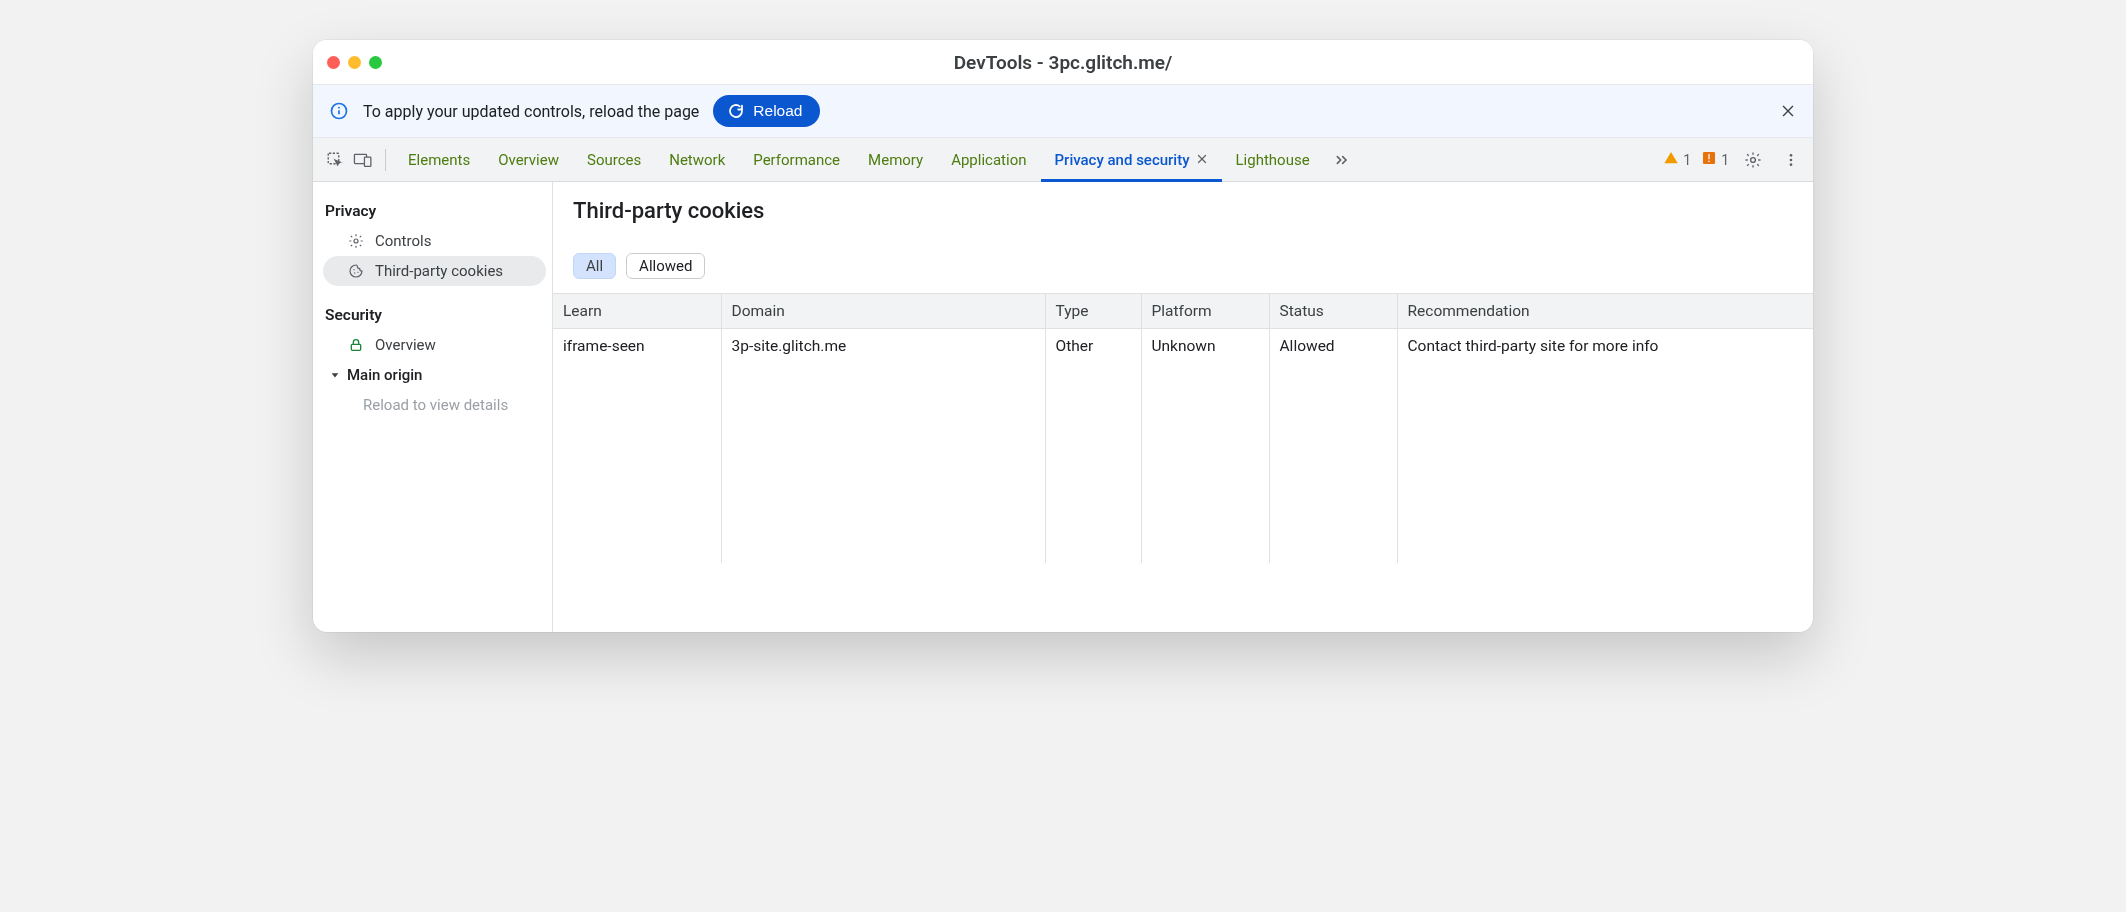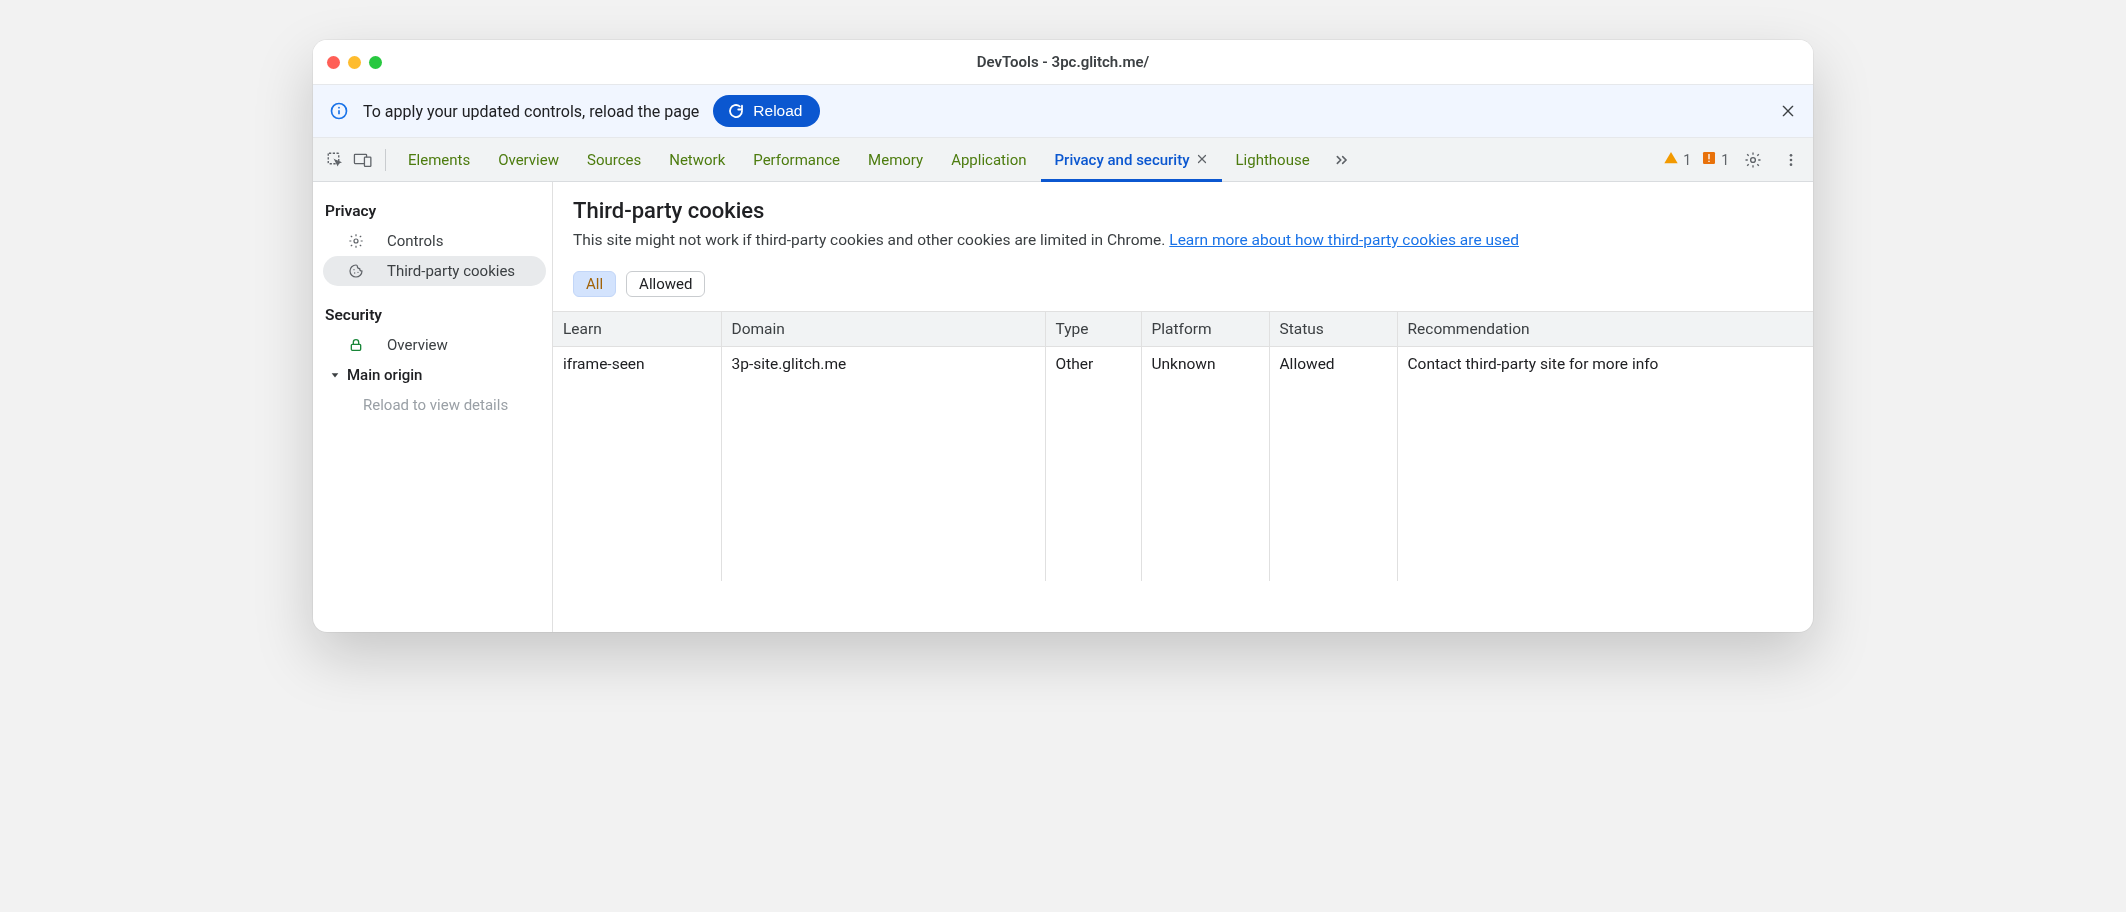--- a/index.html
+++ b/index.html
@@ -29,21 +29,21 @@
     padding: 0 14px;
     background: #ffffff;
   }
   .traffic-lights { display: flex; gap: 8px; }
   .tl { width: 13px; height: 13px; border-radius: 50%; }
   .tl.red { background: #ff5f57; }
   .tl.yellow { background: #febc2e; }
   .tl.green { background: #28c840; }
   .title-text {
     position: absolute; left: 0; right: 0; text-align: center;
-    font-size: 15px; font-weight: 600; color: #3c4043;
+    font-size: 19px; font-weight: 600; color: #3c4043;
     pointer-events: none;
   }
   
   .info-bar {
     background: #f1f6ff;
     border-top: 1px solid #e6e8eb;
     border-bottom: 1px solid #e6e8eb;
     display: flex;
     align-items: center;
     gap: 14px;
@@ -103,21 +103,21 @@
   .sidebar {
     width: 240px;
     border-right: 1px solid #e0e0e0;
     padding: 14px 6px 14px 10px;
     font-size: 15px;
   }
   .sidebar .section-title {
     font-weight: 600; font-size: 15.5px; padding: 6px 2px 6px 2px; color: #202124;
   }
   .sidebar .tree-row {
-    display: flex; align-items: center; gap: 22px;
+    display: flex; align-items: center; gap: 10px;
     padding: 6px 8px 6px 24px;
     border-radius: 20px; cursor: pointer; color: #3c4043;
   }
   .sidebar .tree-row.selected {
     background: #e8eaec; color: #3c4043;
   }
   .sidebar .tree-row .row-icon { width: 18px; height: 18px; display:flex; align-items:center; justify-content:center; color:#5f6368; }
   .sidebar .tree-row.green .row-icon { color: #198639; }
   .sidebar .disclosure {
     display: flex; align-items: center; gap: 6px; padding: 6px 2px 6px 6px; cursor: pointer;
@@ -138,21 +138,21 @@
   .pane-sub a { color: #1a73e8; text-decoration: underline; }
   .filters {
     display: flex; gap: 10px; padding: 12px 20px 14px;
   }
   .chip {
     border: 1px solid #c9cccf; border-radius: 6px;
     padding: 3px 12px; font-size: 15px; cursor: pointer;
     background: #fff;
   }
   .chip.active {
-    background: #d3e3fd; border-color: #c2d6f8; color: #a16207;
+    background: #d3e3fd; border-color: #c2d6f8; color: #404040;
   }
   .table-wrap {
     flex: 1; border-top: 1px solid #e0e0e0;
   }
   table {
     width: 100%; border-collapse: collapse; font-size: 15.5px;
   }
   thead th {
     background: #f1f3f4; text-align: left; font-weight: 400;
     padding: 8px 10px; border-right: 1px solid #e0e0e0; border-bottom: 1px solid #e0e0e0;
@@ -353,23 +353,20 @@
             </svg>
         </span>
         <span>Main origin</span>
       </div>
       <div class="subtext">Reload to view details</div>
     </div>
 
     <div class="main-pane">
       <div class="pane-header">
         <div class="pane-title">Third-party cookies</div>
-        <div class="pane-sub">
-          <span>This site might not work if third-party cookies and other cookies are limited in Chrome. </span><a href="#">Learn more about how third-party cookies are used</a>
-        </div>
       </div>
 
       <div class="filters">
         <div class="chip active">All</div>
         <div class="chip">Allowed</div>
       </div>
 
       <div class="table-wrap">
         <table>
           <colgroup>

